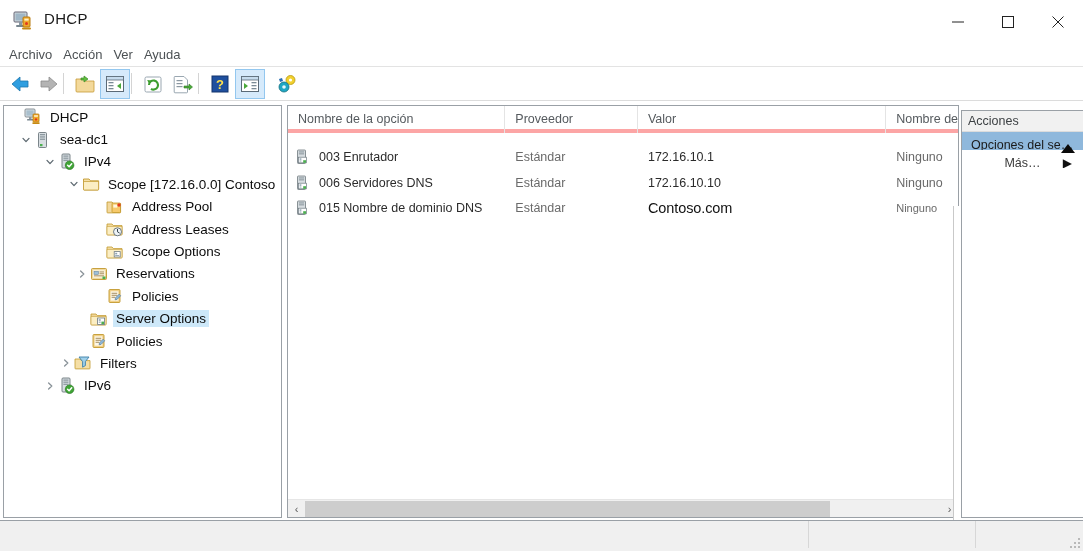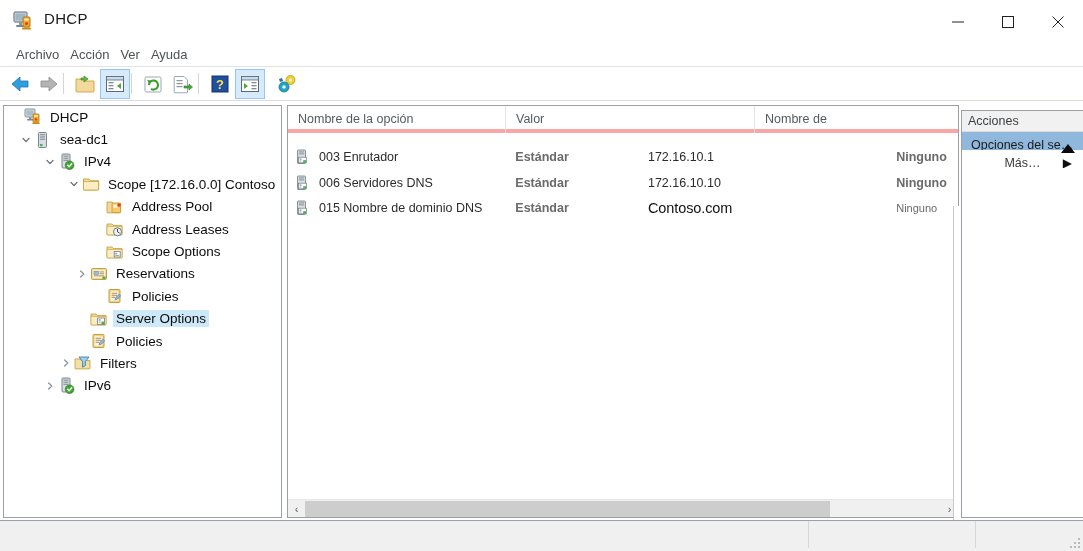--- a/index.html
+++ b/index.html
@@ -34,21 +34,21 @@
     width: 50px; height: 44px; display: flex; align-items: center; justify-content: center;
   }
   .winbtn svg { display: block; }
 
   
   .menubar {
     position: absolute; left: 0; top: 44px; width: 1083px; height: 23px;
     background: #ffffff;
     border-bottom: 1px solid #e3e3e3;
   }
-  .menubar-inner { position: absolute; left: 15px; top: 3px; display: flex; gap: 9px; }
+  .menubar-inner { position: absolute; left: 8px; top: 3px; display: flex; gap: 9px; }
   .menu-item { font-size: 13px; color: #4c5154; padding: 0 1px; cursor: default; }
 
   
   .toolbar {
     position: absolute; left: 0; top: 67px; width: 1083px; height: 34px;
     background: #ffffff; border-bottom: 1px solid #dcdcdc;
   }
   .tb-item {
     position: absolute; top: 2px; width: 30px; height: 30px;
     display: flex; align-items: center; justify-content: center;
@@ -87,21 +87,21 @@
     position: relative; height: 27px; line-height: 27px; font-size: 12.5px;
     color: #555a5e; padding-left: 10px; overflow: hidden; white-space: nowrap;
     border-right: 1px solid #e4e4e4;
   }
   .lv-body { position: relative; }
   .lv-row { display: flex; height: 24px; align-items: center; font-size: 12.5px; color: #2b2b2b; }
   .lv-cell { white-space: nowrap; overflow: hidden; padding-left: 10px; }
   .lv-cell.c0 { display: flex; align-items: center; padding-left: 7px; text-align: center; }
   .row-icon { width: 16px; height: 16px; flex: 0 0 16px; margin-right: 8px; position: relative; }
   .val-strong { font-size: 14.5px; color: #111; letter-spacing: -0.1px; }
-  .cell-dim { color: #6a6a6a; font-weight: bold; }
+  .cell-dim { color: #6a6a6a; }
   .cell-dim-sm { color: #6a6a6a; font-size: 11px; }
 
   
   .hscroll {
     position: absolute; left: 0; bottom: 0; width: 670px; height: 18px;
     background: #f0f0f0; border-top: 1px solid #e6e6e6; display: flex; align-items: center;
   }
   .hsb-btn { width: 17px; height: 18px; display:flex; align-items:center; justify-content:center; color:#5b5b5b; font-size:11px; }
   .hsb-track { position: relative; flex: 1; height: 18px; }
   .hsb-thumb { position: absolute; left: 0; top: 1px; height: 16px; width: 525px; background: #cdcdcd; }
@@ -472,20 +472,21 @@
           </svg>
         </span>
         <span class="tlabel">IPv6</span>
       </div>
 
     </div>
 
     <div class="list-pane">
       <div class="lv-header">
         <div class="lv-th" style="width:218px">Nombre de la opción</div>
+        <div class="lv-th" style="width:133px">Proveedor</div>
         <div class="lv-th" style="width:249px">Valor</div>
         <div class="lv-th" style="width:72px;border-right:none">Nombre de dir</div>
       </div>
       <div class="lv-body" style="padding-top:11px">
 
         <div class="lv-row" style="height:26px">
           <div class="lv-cell c0" style="width:218px">
             <span class="row-icon">
               <svg width="16" height="16" viewBox="0 0 16 16">
                 <rect x="2.5" y="1" width="8" height="13.5" rx=".8" fill="#d7dde1" stroke="#6e787e" stroke-width=".8"></rect>

